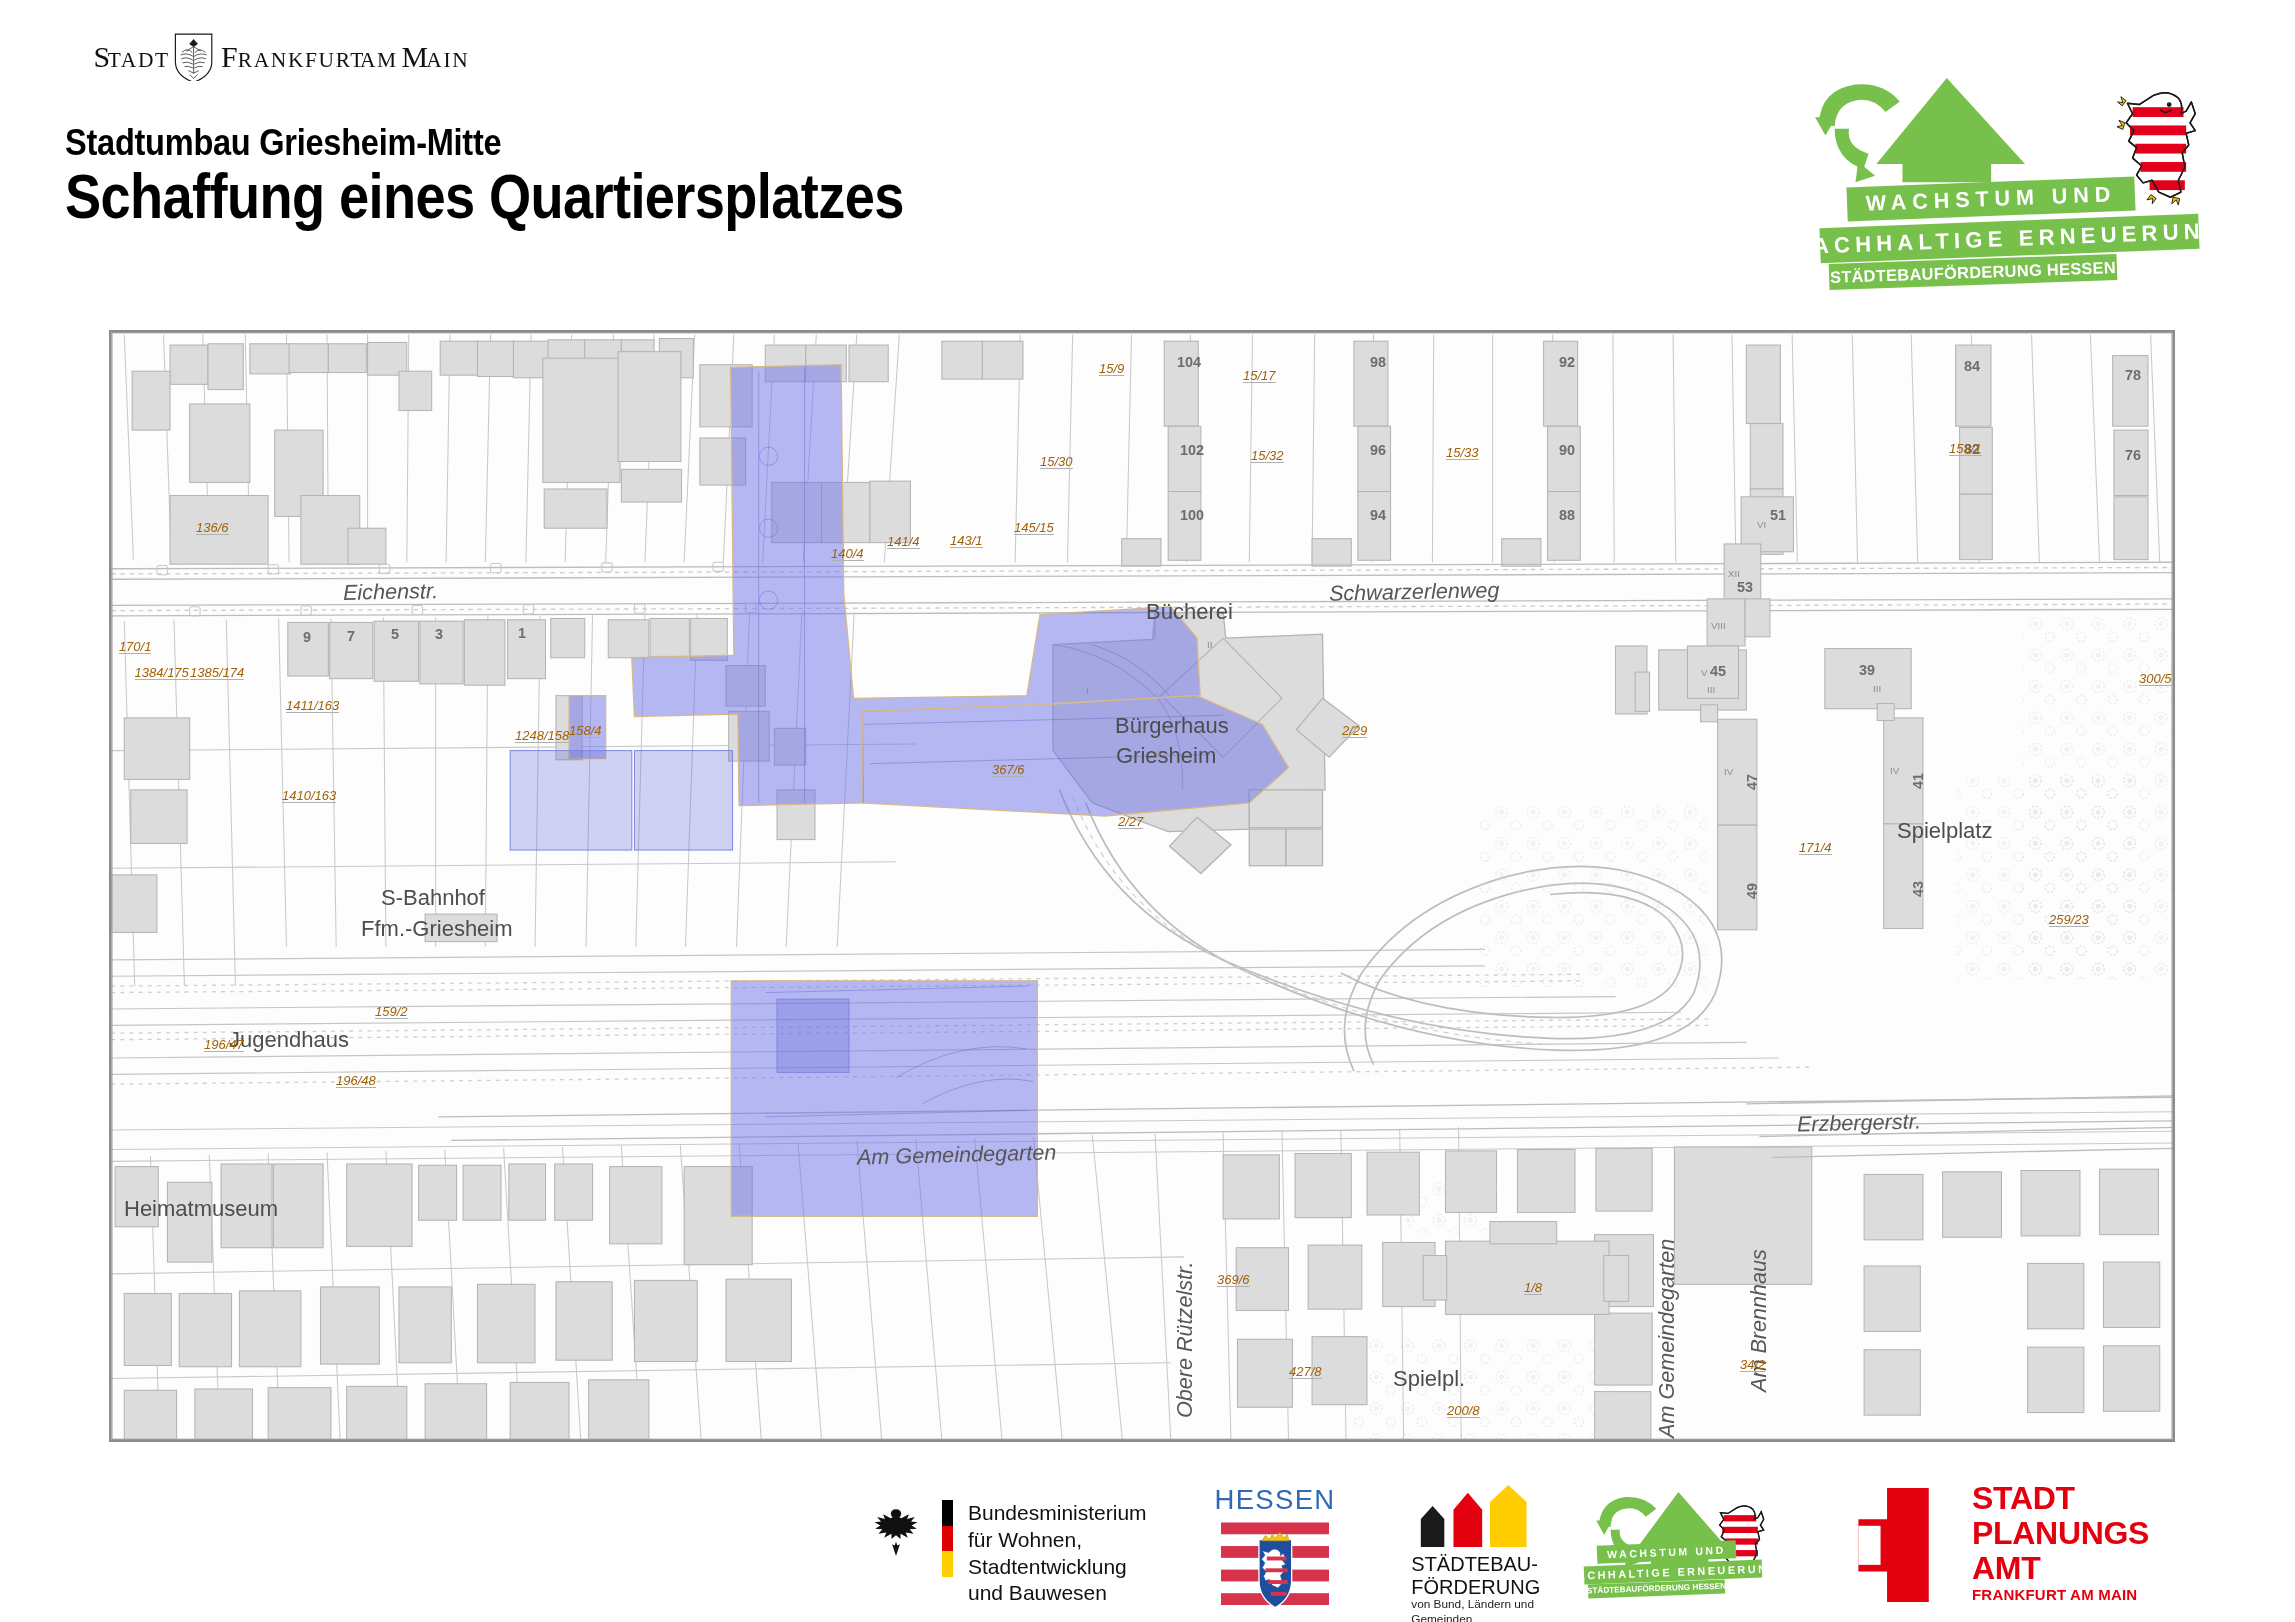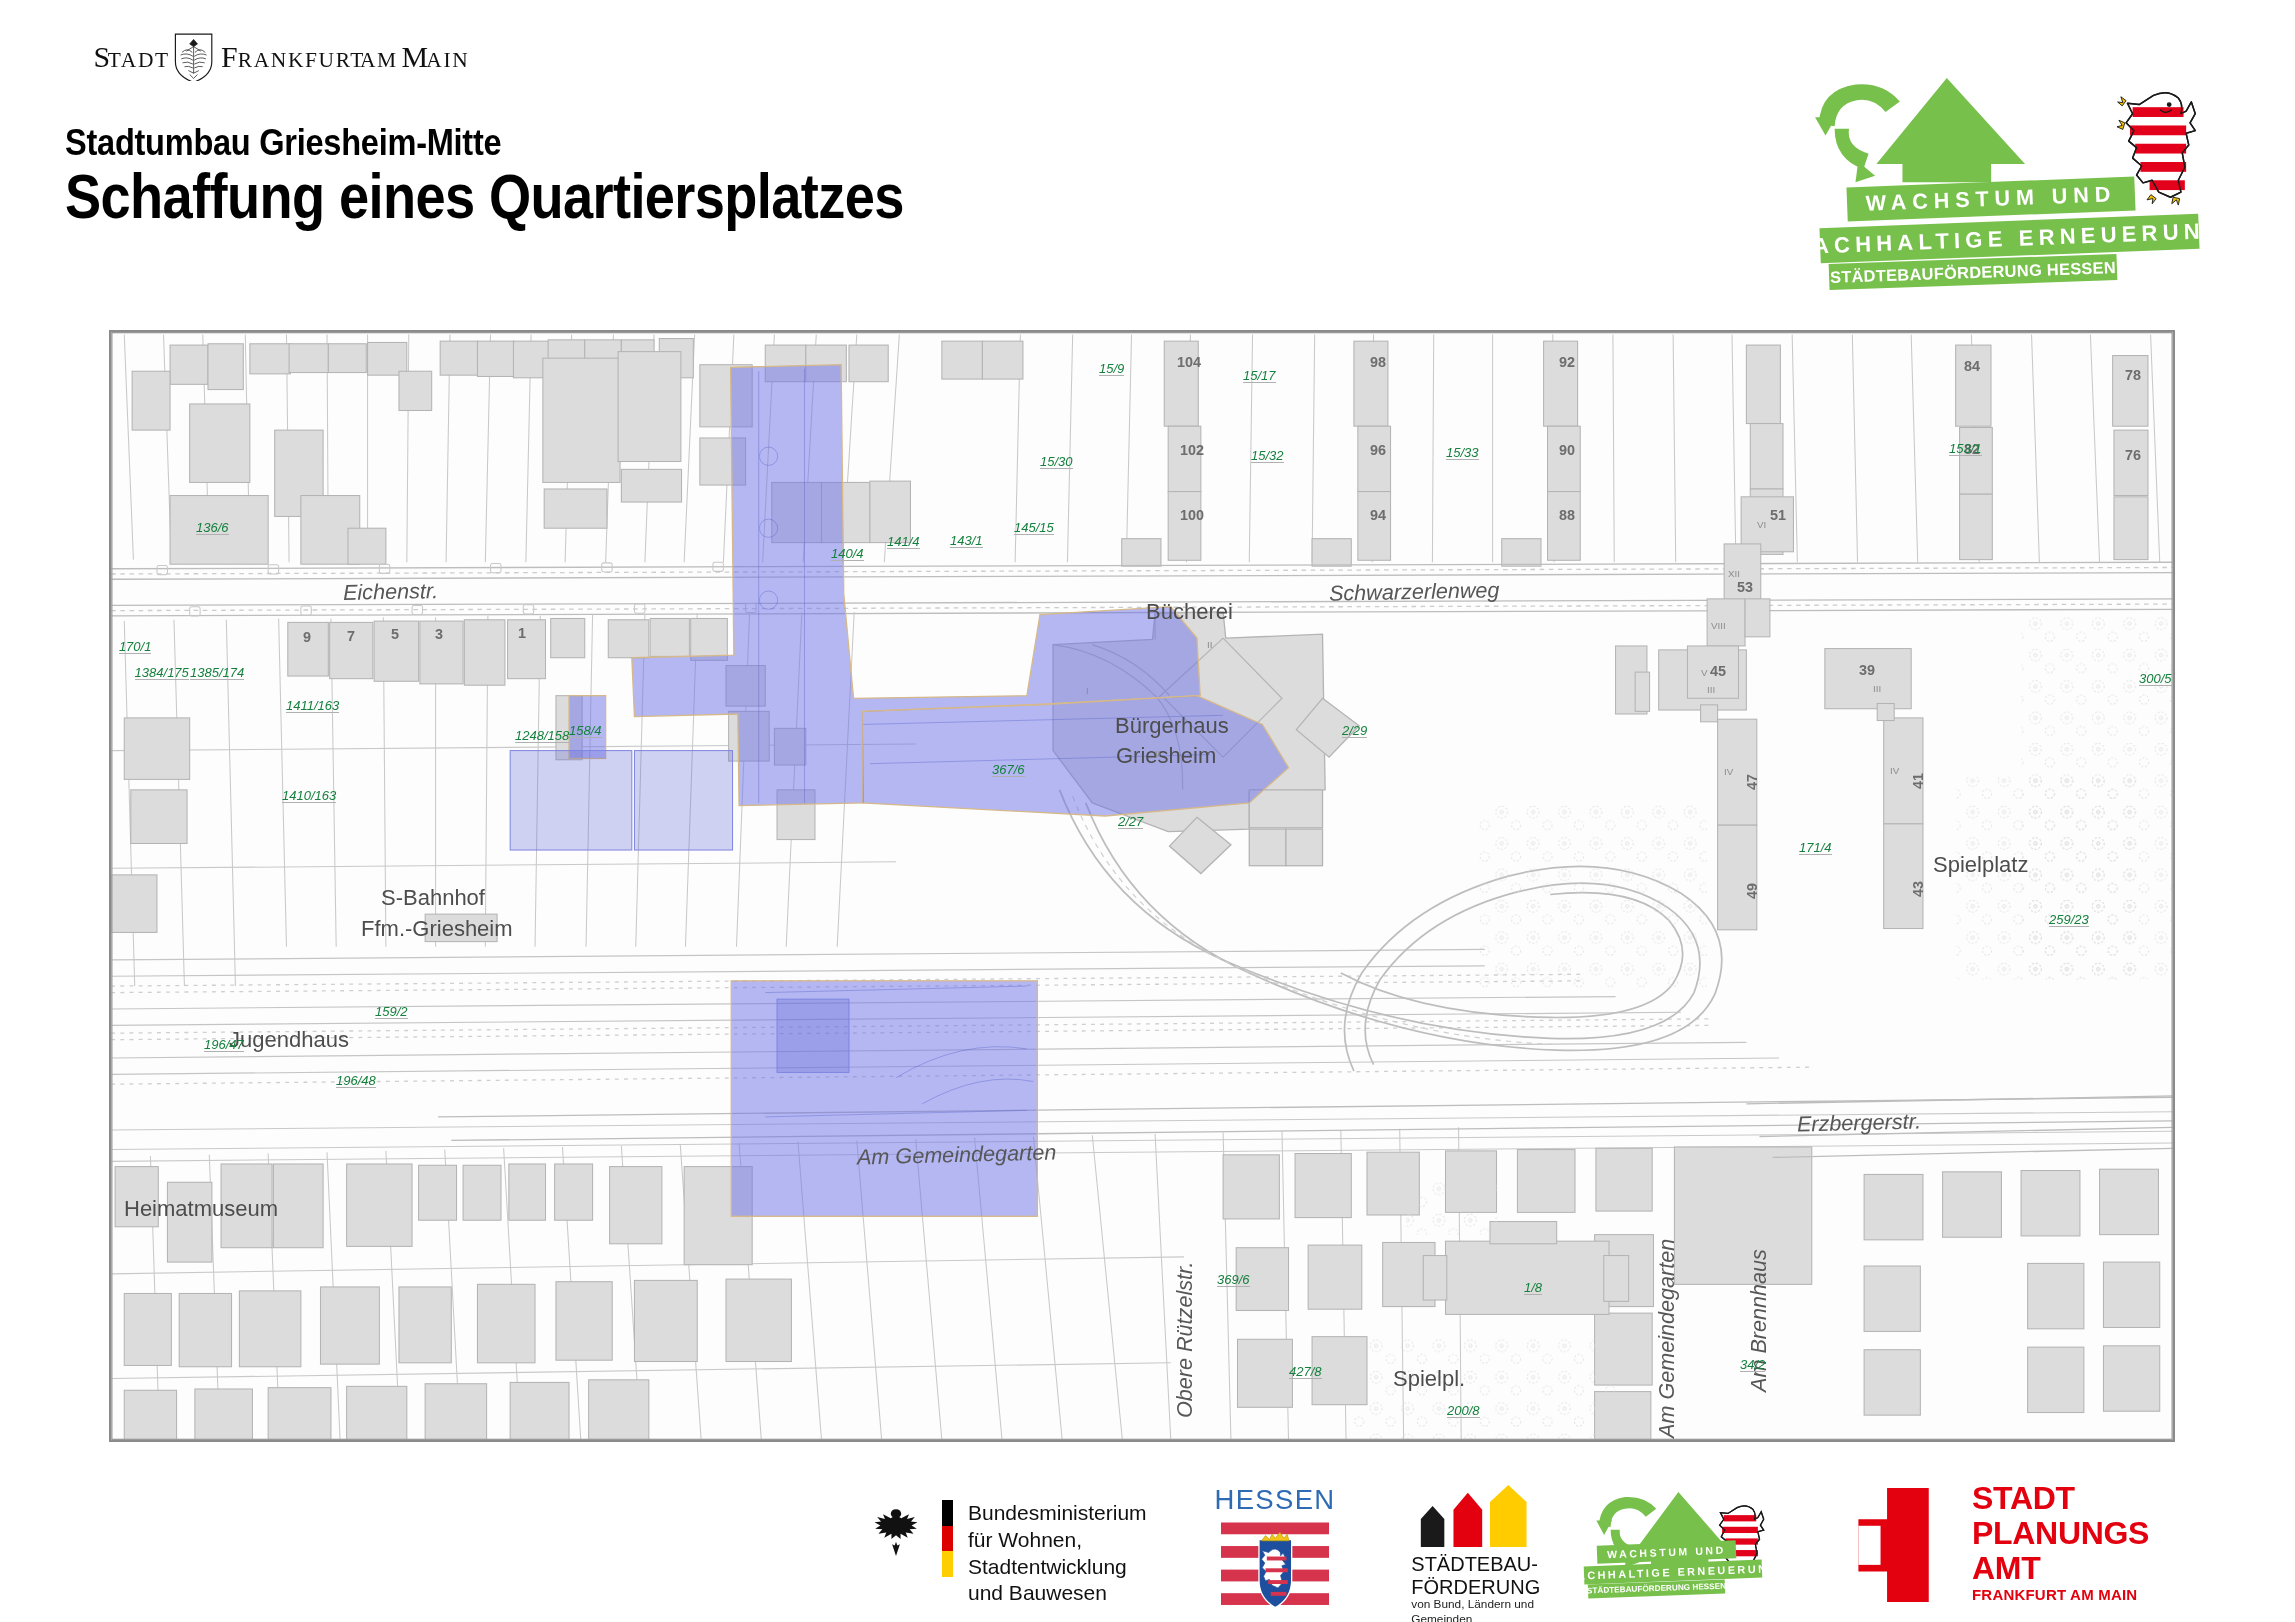--- a/index.html
+++ b/index.html
@@ -33,21 +33,21 @@
   
   #map{position:absolute;left:109px;top:330px;width:2066px;height:1112px;
        background:#fdfdfd;border:2px solid #8b8b8b;box-sizing:border-box;overflow:hidden;}
   #map svg{position:absolute;left:0;top:0;}
 
   .mlabel{position:absolute;font-family:"Liberation Sans",sans-serif;color:#555;
           white-space:nowrap;pointer-events:none;}
   .street{font-style:italic;font-size:21.6px;color:#575757;}
   .poi{font-size:22px;color:#4d4d4d;}
   .hnum{font-size:14.4px;color:#6d6d6d;font-weight:bold;}
-  .flur{font-size:13px;color:#15803d;font-style:italic;text-align:center;line-height:.95;}
+  .flur{font-size:13px;color:#a16207;font-style:italic;text-align:center;line-height:.95;}
   .flur u{text-decoration:none;border-bottom:1px solid #b0b0b0;display:block;}
   .rom{font-size:9.8px;color:#8d8d8d;}
   .vert{transform:rotate(-90deg);transform-origin:left top;}
 
   
   #footer{position:absolute;left:0;top:1475px;width:2295px;height:144px;}
   .flogo{position:absolute;}
 
   #bmwsb{left:870px;top:13px;width:366px;height:98px;}
   #bmwsb .eagle{position:absolute;left:0;top:17px;width:52px;height:59px;}
@@ -565,21 +565,21 @@
   <div class="mlabel street" style="left:1218px;top:247px;transform:rotate(-1.2deg);">Schwarzerlenweg</div>
   <div class="mlabel street" style="left:1686px;top:778px;transform:rotate(-1.5deg);">Erzbergerstr.</div>
   <div class="mlabel street" style="left:746px;top:810px;transform:rotate(-1.5deg);">Am Gemeindegarten</div>
   <div class="mlabel street vert" style="left:1061px;top:1086px;">Obere Rützelstr.</div>
   <div class="mlabel street vert" style="left:1543px;top:1106px;">Am Gemeindegarten</div>
   <div class="mlabel street vert" style="left:1635px;top:1060px;">Am Brennhaus</div>
 
   <div class="mlabel poi" style="left:1035px;top:267px;">Bücherei</div>
   <div class="mlabel poi" style="left:1004px;top:381px;">Bürgerhaus</div>
   <div class="mlabel poi" style="left:1005px;top:411px;">Griesheim</div>
-  <div class="mlabel poi" style="left:1786px;top:520px;margin-left:36px;">Spielplatz</div>
+  <div class="mlabel poi" style="left:1786px;top:486px;">Spielplatz</div>
   <div class="mlabel poi" style="left:270px;top:553px;">S-Bahnhof</div>
   <div class="mlabel poi" style="left:250px;top:584px;">Ffm.-Griesheim</div>
   <div class="mlabel poi" style="left:118px;top:695px;">Jugendhaus</div>
   <div class="mlabel poi" style="left:13px;top:864px;">Heimatmuseum</div>
   <div class="mlabel poi" style="left:1282px;top:1034px;">Spielpl.</div>
 
   <div class="mlabel hnum" style="left:1066px;top:22px;">104</div>
   <div class="mlabel hnum" style="left:1069px;top:110px;">102</div>
   <div class="mlabel hnum" style="left:1069px;top:175px;">100</div>
   <div class="mlabel hnum" style="left:1259px;top:22px;">98</div>

